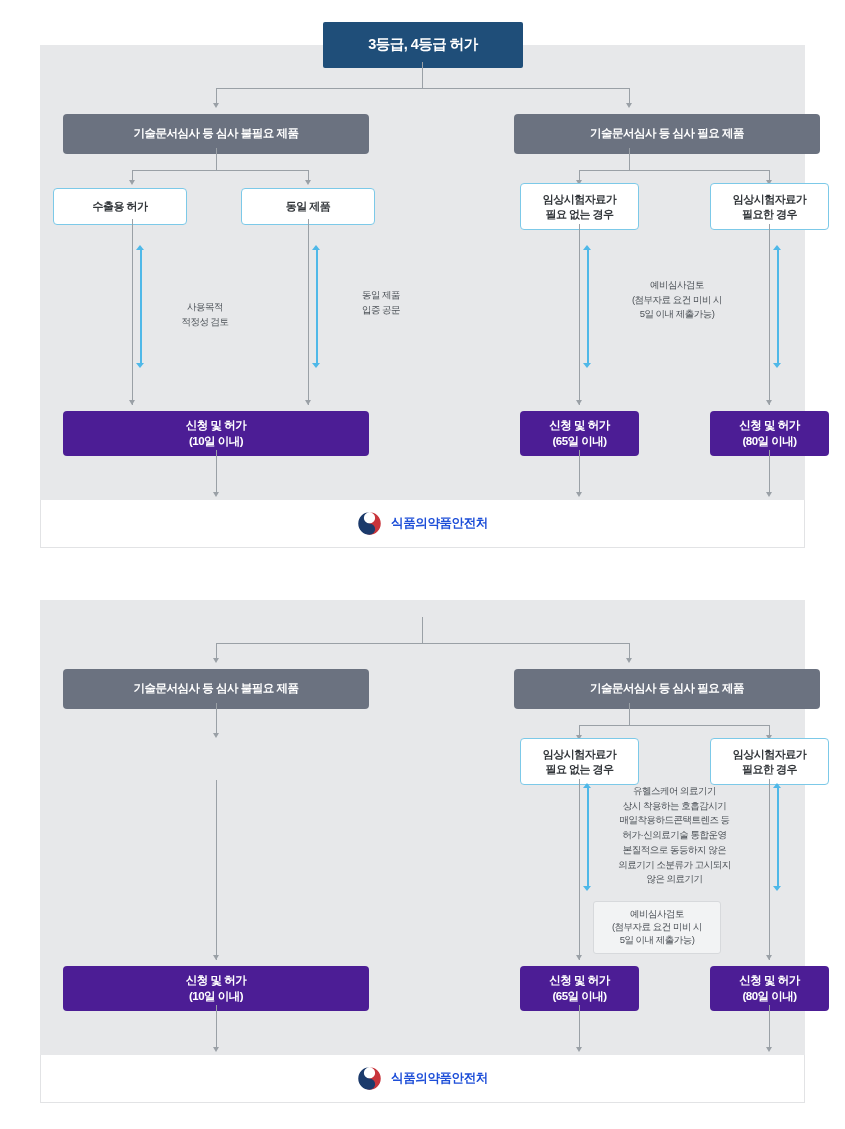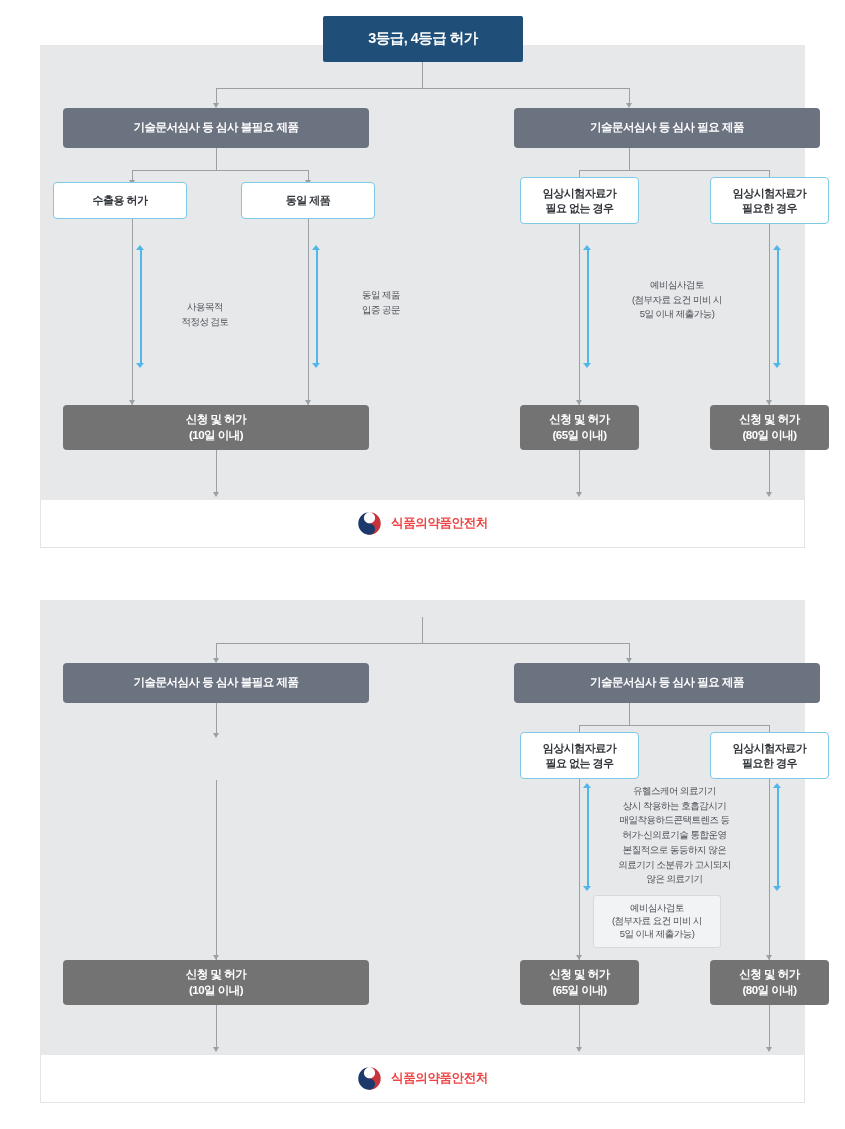--- a/index.html
+++ b/index.html
@@ -44,35 +44,36 @@
   }
   .panel-footer-inner {
     display: flex;
     align-items: center;
     gap: 9px;
   }
   .logo-mark { width: 25px; height: 25px; display:block; }
   .logo-text {
     font-size: 12.5px;
     font-weight: bold;
-    color: #ef4444;
+    color: #1d4ed8;
     letter-spacing: -0.4px;
     white-space: nowrap;
   }
 
   
   .node {
     position: absolute;
     display: flex;
     align-items: center;
     justify-content: center;
     text-align: center;
     line-height: 1.35;
     letter-spacing: -0.5px;
     white-space: pre-line;
+    margin-top: 6px;
   }
   .node-title {
     background: #1f4e79;
     color: #ffffff;
     font-size: 14.5px;
     font-weight: bold;
     border-radius: 2px;
   }
   .node-gray {
     background: #6b7280;
@@ -83,21 +84,21 @@
   }
   .node-white {
     background: #ffffff;
     color: #33373b;
     font-size: 11px;
     font-weight: bold;
     border: 1px solid #7cc9e8;
     border-radius: 4px;
   }
   .node-teal {
-    background: #737373;
+    background: #4c1d95;
     color: #ffffff;
     font-size: 11.5px;
     font-weight: bold;
     border-radius: 4px;
   }
   .node-ghost {
     background: #f2f3f4;
     color: #4b5056;
     font-size: 9.5px;
     border: 1px solid #d7d9dc;

